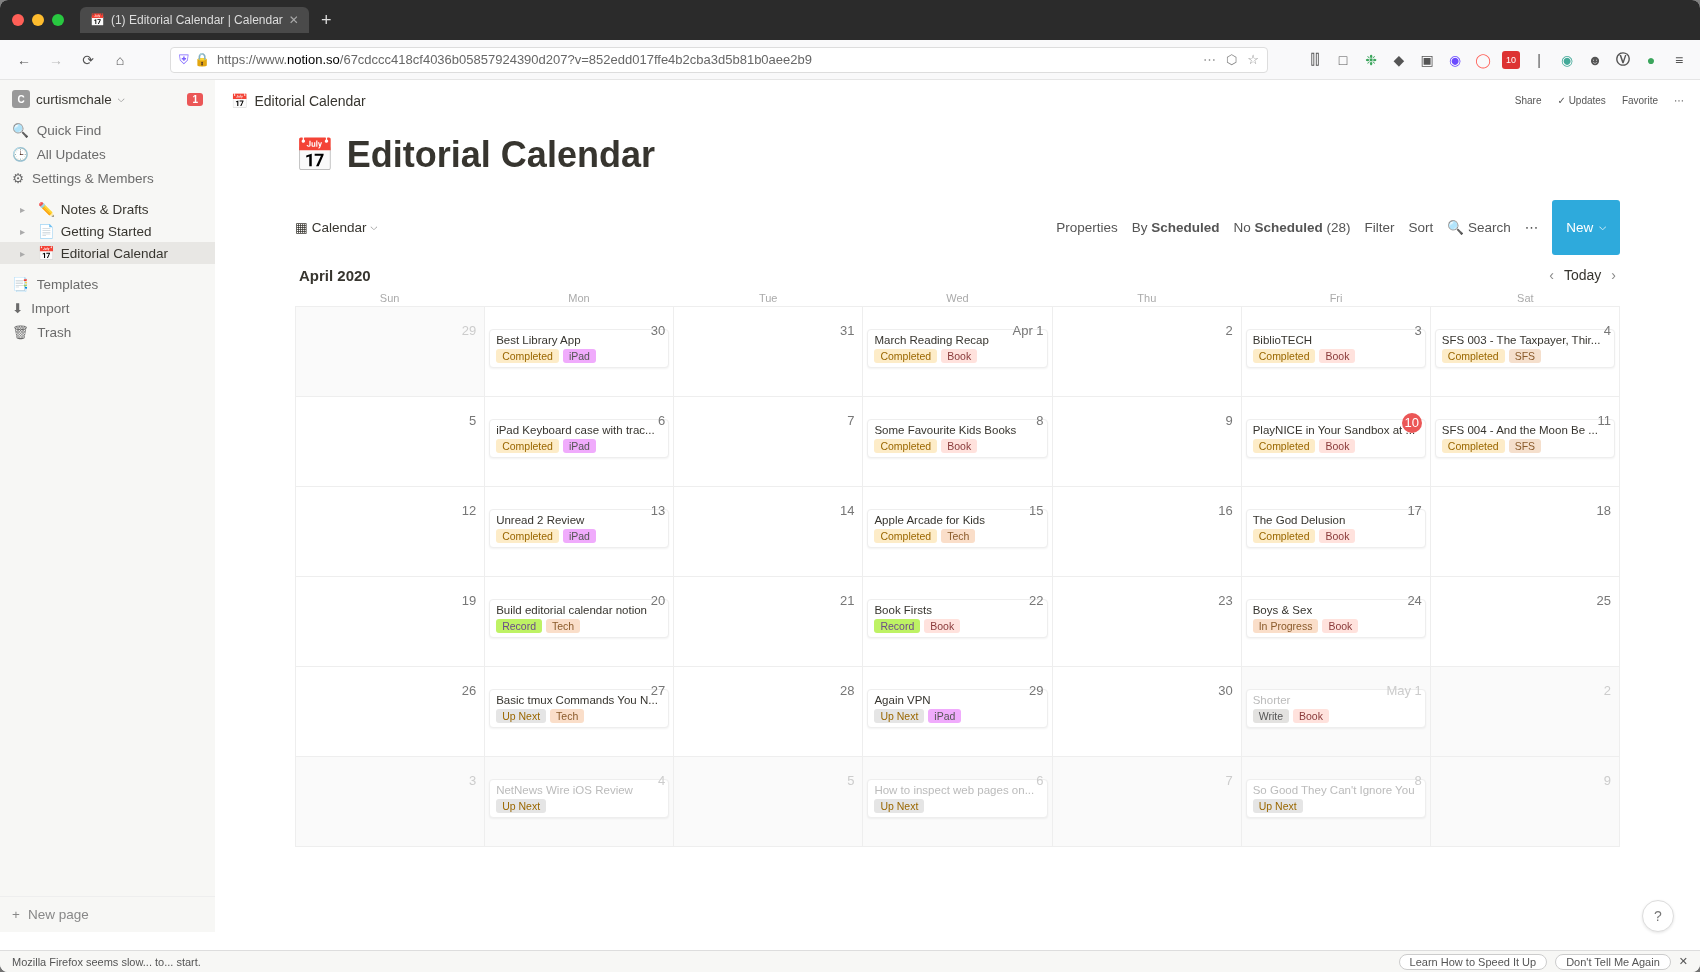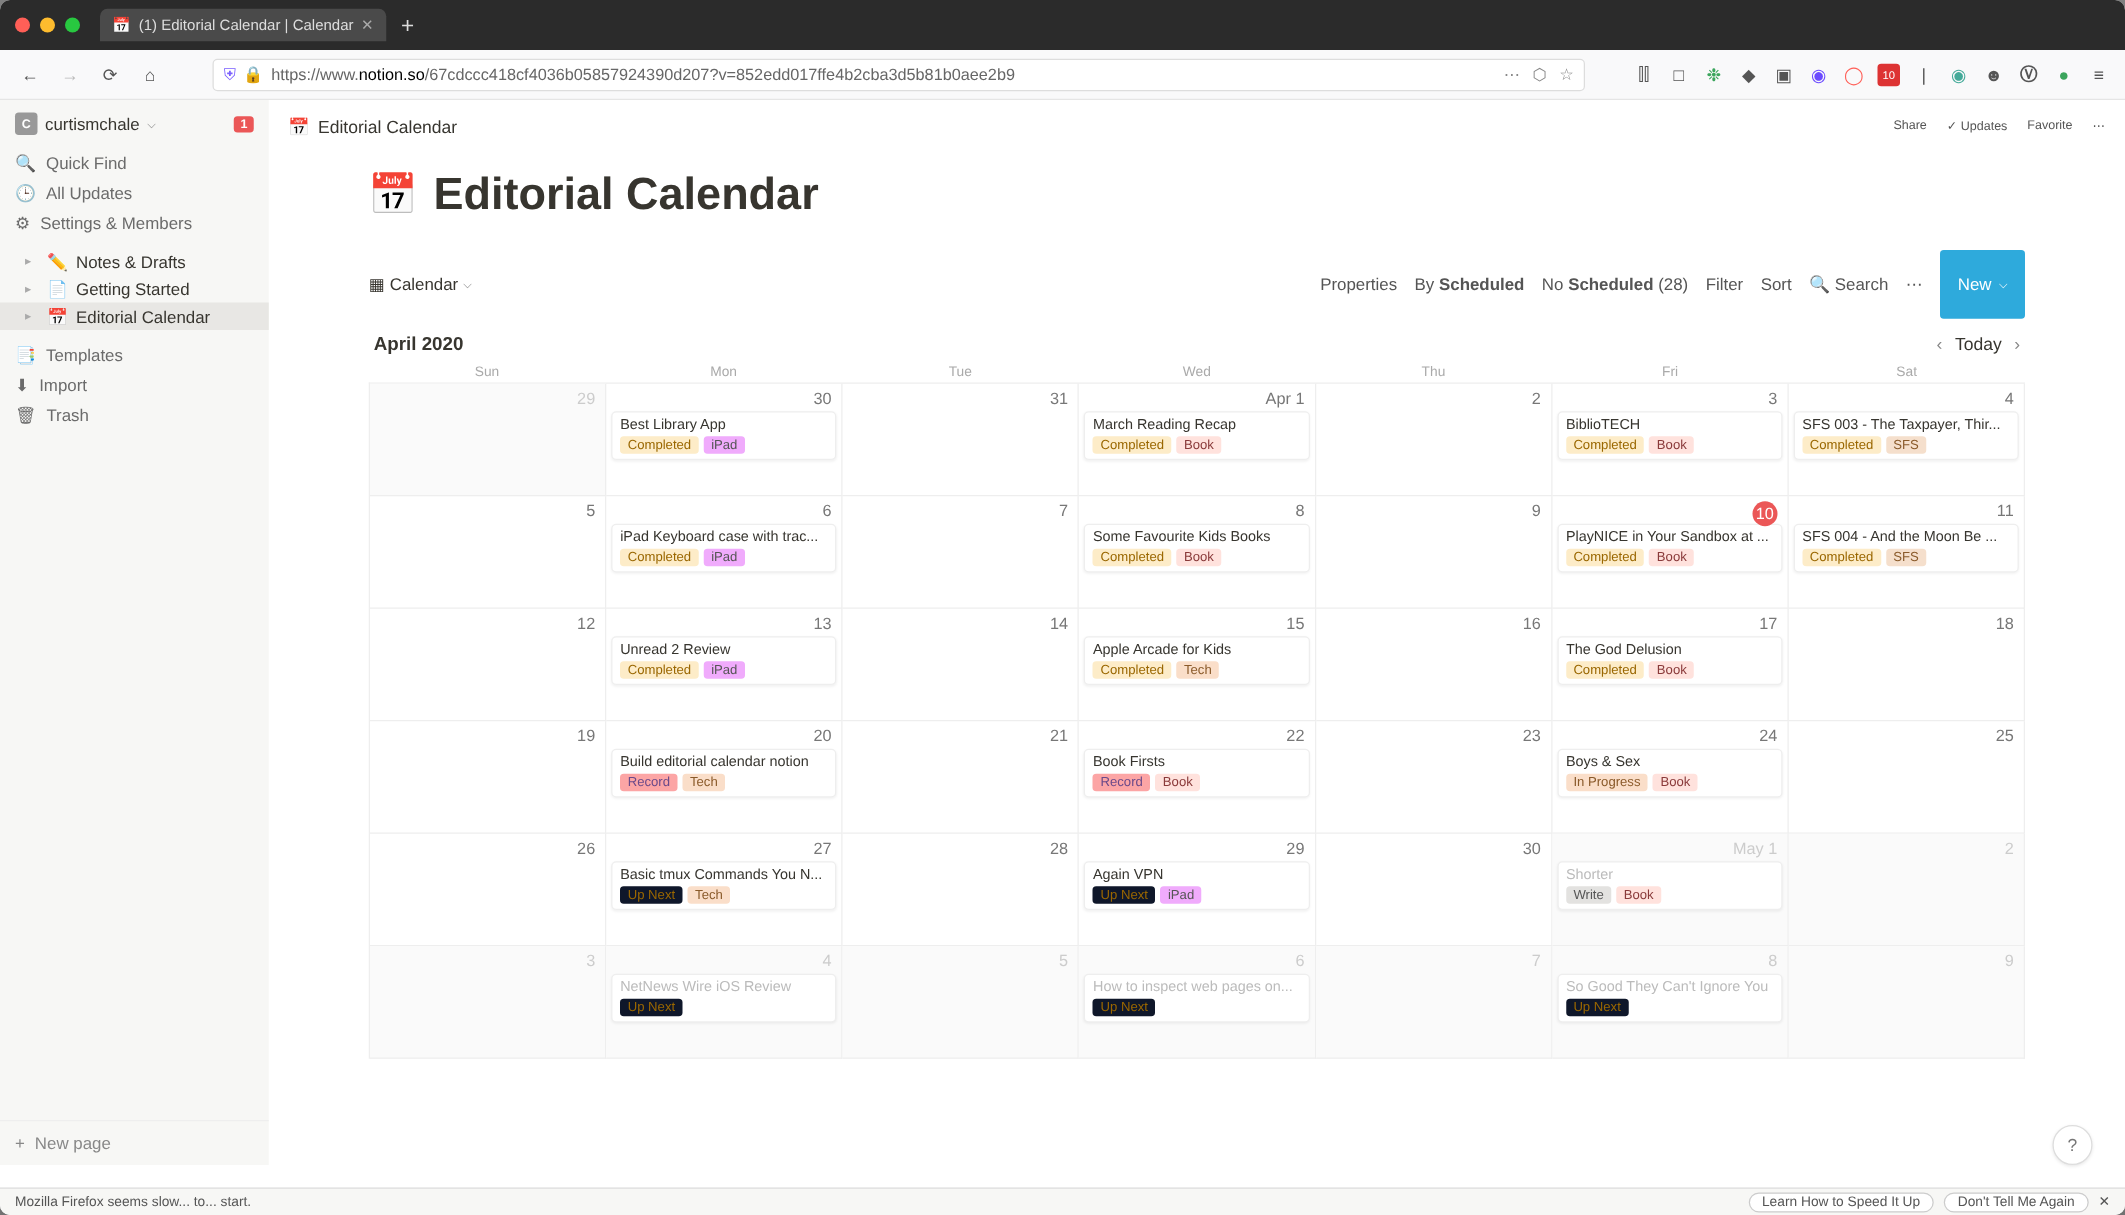--- a/index.html
+++ b/index.html
@@ -41,34 +41,34 @@
 .view-select{color:#37352f;font-weight:500;display:flex;align-items:center;gap:4px;}
 .view-right{margin-left:auto;display:flex;align-items:center;gap:14px;}
 .btn-new{background:#2eaadc;color:#fff;padding:20px 14px;border-radius:3px;font-weight:500;display:flex;align-items:center;gap:6px;}
 .cal-head{display:flex;align-items:center;padding:12px 4px 6px;}
 .month-label{font-weight:600;font-size:15px;}
 .cal-nav{margin-left:auto;display:flex;align-items:center;gap:10px;color:#888;}
 .daynames{display:grid;grid-template-columns:repeat(7,1fr);font-size:11px;color:#aaa;text-align:center;padding:2px 0;}
 .grid{display:grid;grid-template-columns:repeat(7,1fr);grid-auto-rows:90px;border-top:1px solid #eee;border-left:1px solid #eee;}
 .cell{border-right:1px solid #eee;border-bottom:1px solid #eee;padding:4px;position:relative;font-size:12px;overflow:hidden;}
 .cell.dim{background:#fafafa;color:#bbb;}
-.daynum{position:absolute;top:4px;right:8px;font-size:13px;color:#777;}
+.daynum{position:absolute;top:16px;right:8px;font-size:13px;color:#777;}
 .cell.dim .daynum{color:#ccc;}
 .daynum.today{background:#eb5757;color:#fff;border-radius:50%;width:20px;height:20px;display:flex;align-items:center;justify-content:center;}
 .event{background:#fff;border:1px solid #eee;border-radius:4px;padding:4px 6px;margin-top:18px;box-shadow:0 1px 2px rgba(0,0,0,0.05);font-size:11.5px;}
 .event .title{font-weight:500;white-space:nowrap;overflow:hidden;text-overflow:ellipsis;margin-bottom:3px;}
 .tags{display:flex;gap:4px;flex-wrap:wrap;}
 .tag{padding:1px 6px;border-radius:3px;font-size:10.5px;}
 .t-completed{background:#fdecc8;color:#9a6700;}
 .t-ipad{background:#f0abfc;color:#555;}
 .t-book{background:#ffe2dd;color:#8a3a3a;}
 .t-sfs{background:#f5dfcc;color:#8a5a2a;}
 .t-tech{background:#fadec9;color:#8a5a2a;}
-.t-record{background:#fca5a5;color:#6b4a8a;}
-.t-upnext{background:#0f172a;color:#9a6700;}
+.t-record{background:#bef264;color:#6b4a8a;}
+.t-upnext{background:#e5e5e5;color:#9a6700;}
 .t-inprogress{background:#fadec9;color:#8a5a2a;}
 .t-write{background:#e3e2e0;color:#555;}
 .status-bar{position:absolute;bottom:0;left:0;right:0;height:22px;background:#f7f7f5;border-top:1px solid #ddd;display:flex;align-items:center;font-size:11px;color:#555;padding:0 12px;}
 .status-actions{margin-left:auto;display:flex;gap:8px;align-items:center;}
 .pill{background:#fff;border:1px solid #ccc;border-radius:10px;padding:1px 10px;cursor:pointer;}
 .help-fab{position:absolute;right:26px;bottom:40px;width:32px;height:32px;border-radius:50%;border:1px solid #ddd;background:#fff;display:flex;align-items:center;justify-content:center;color:#777;box-shadow:0 1px 3px rgba(0,0,0,0.1);}
 .caret{font-size:9px;color:#888;}
 </style>
 </head>
 <body>

